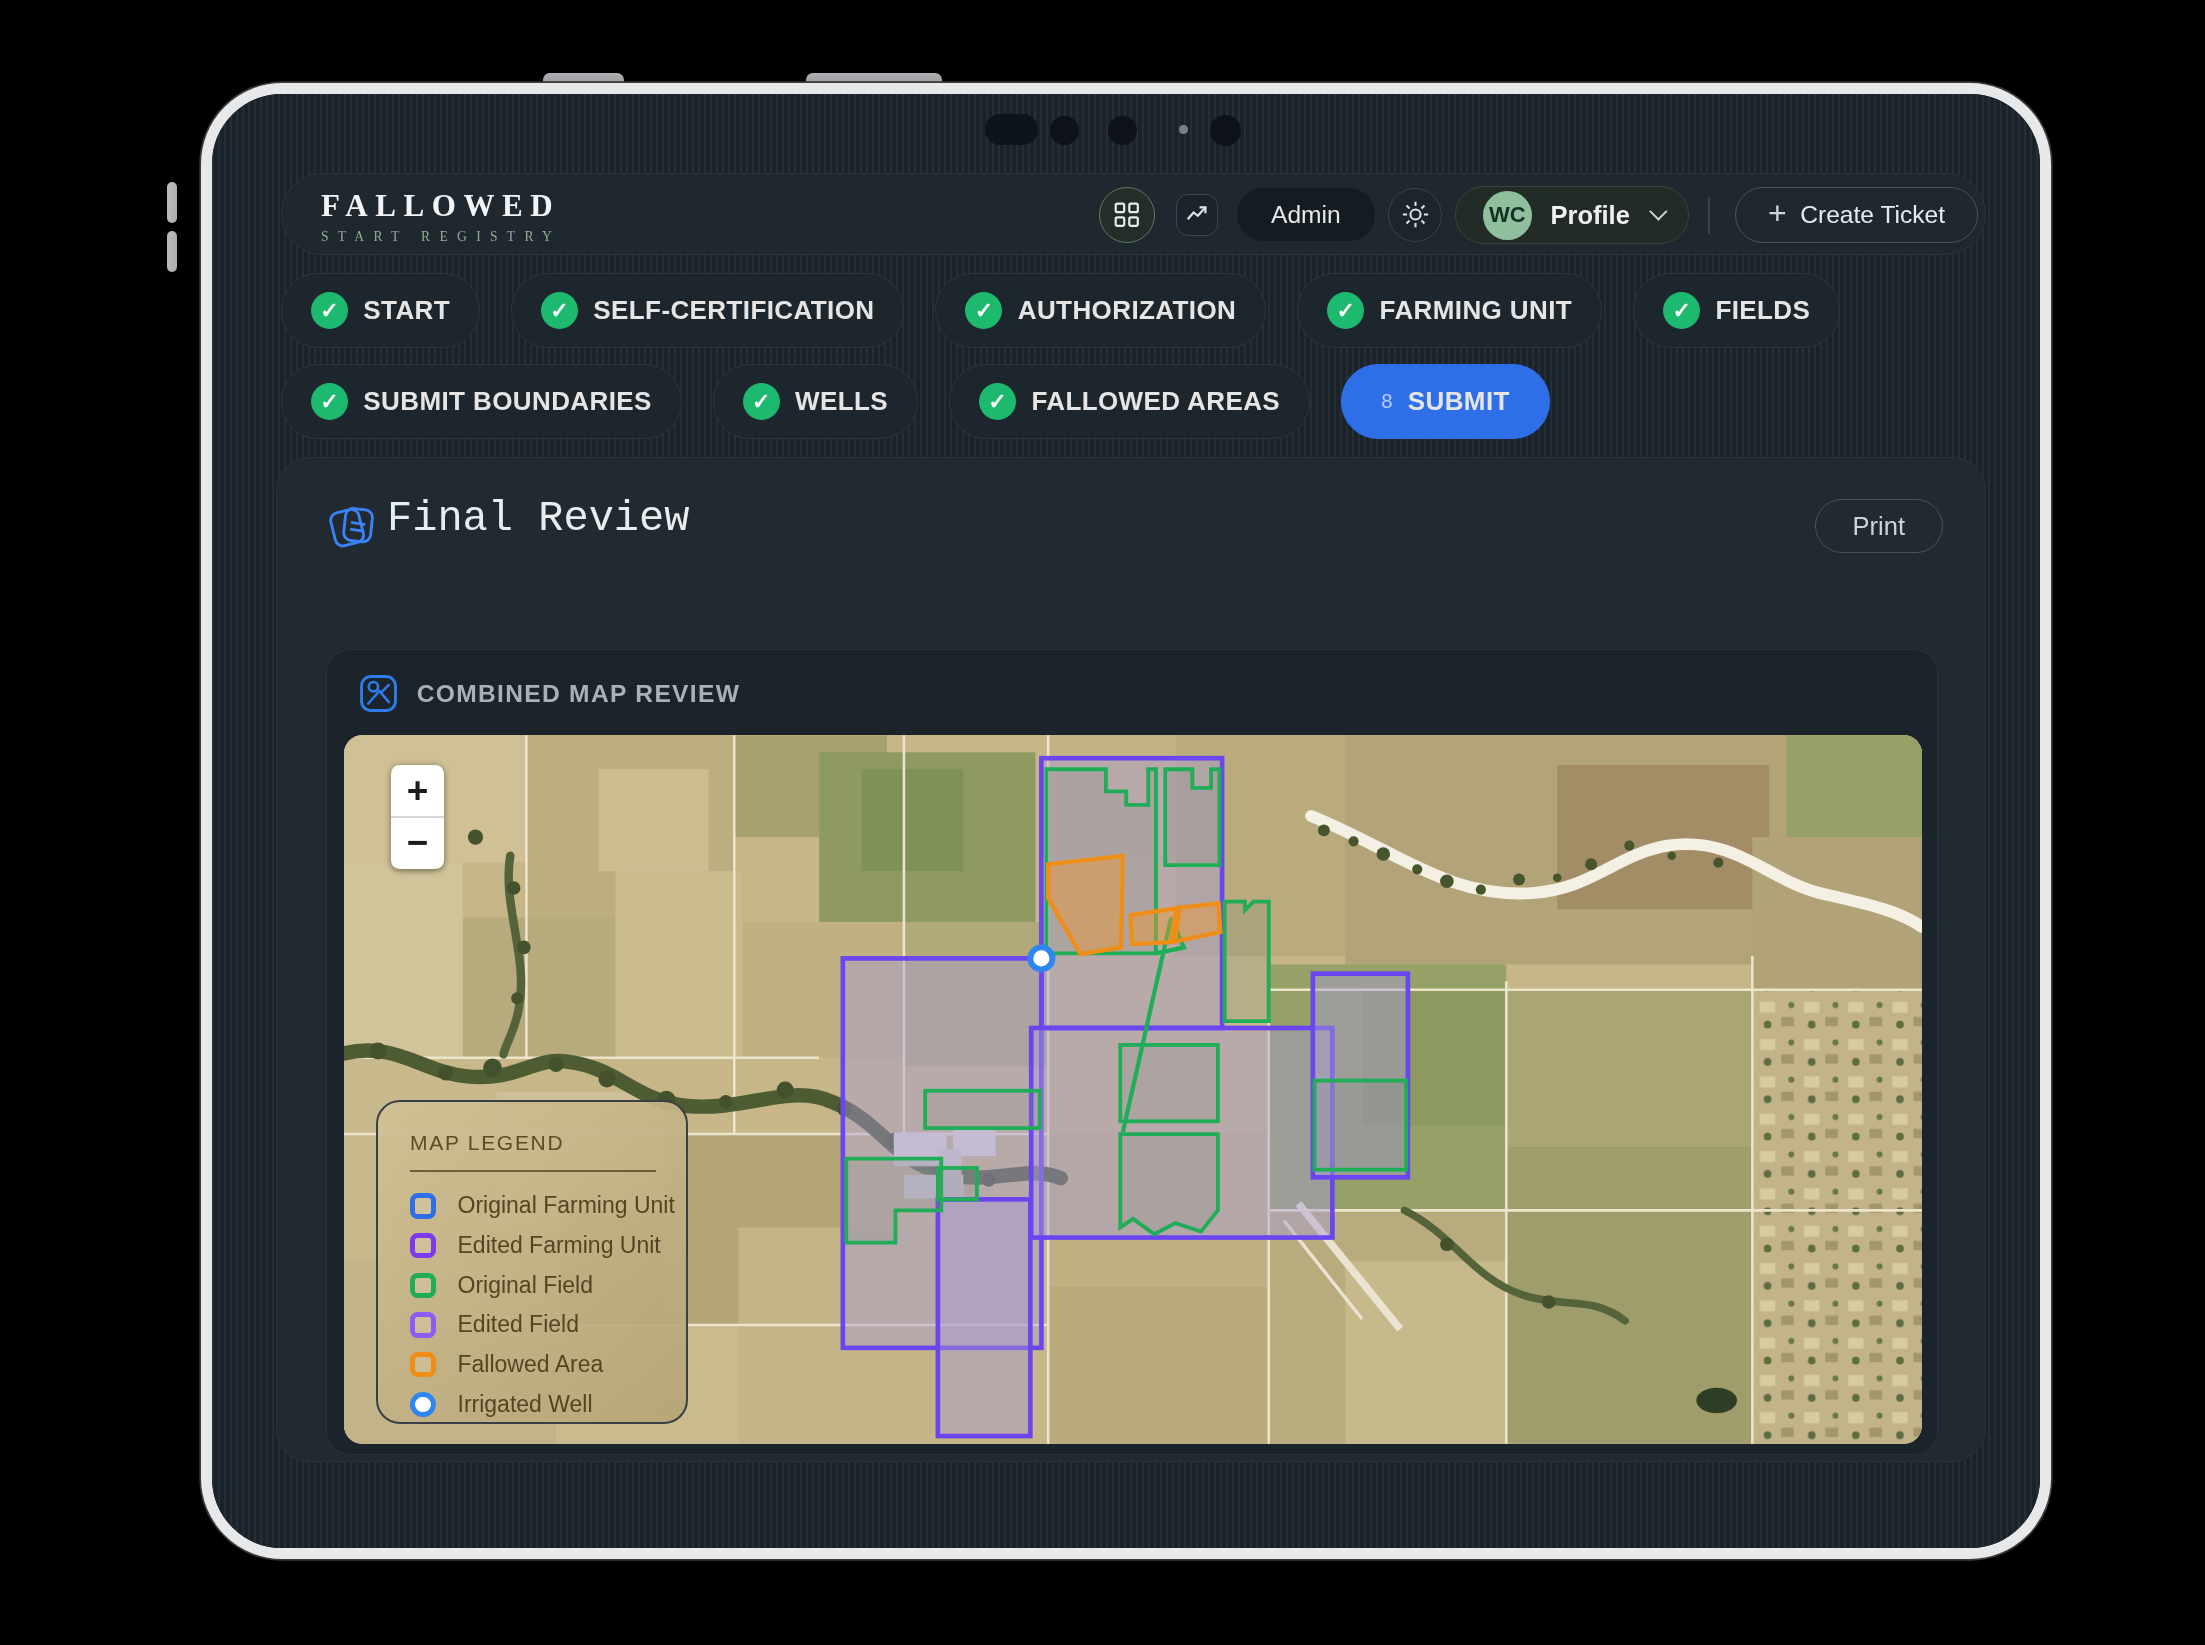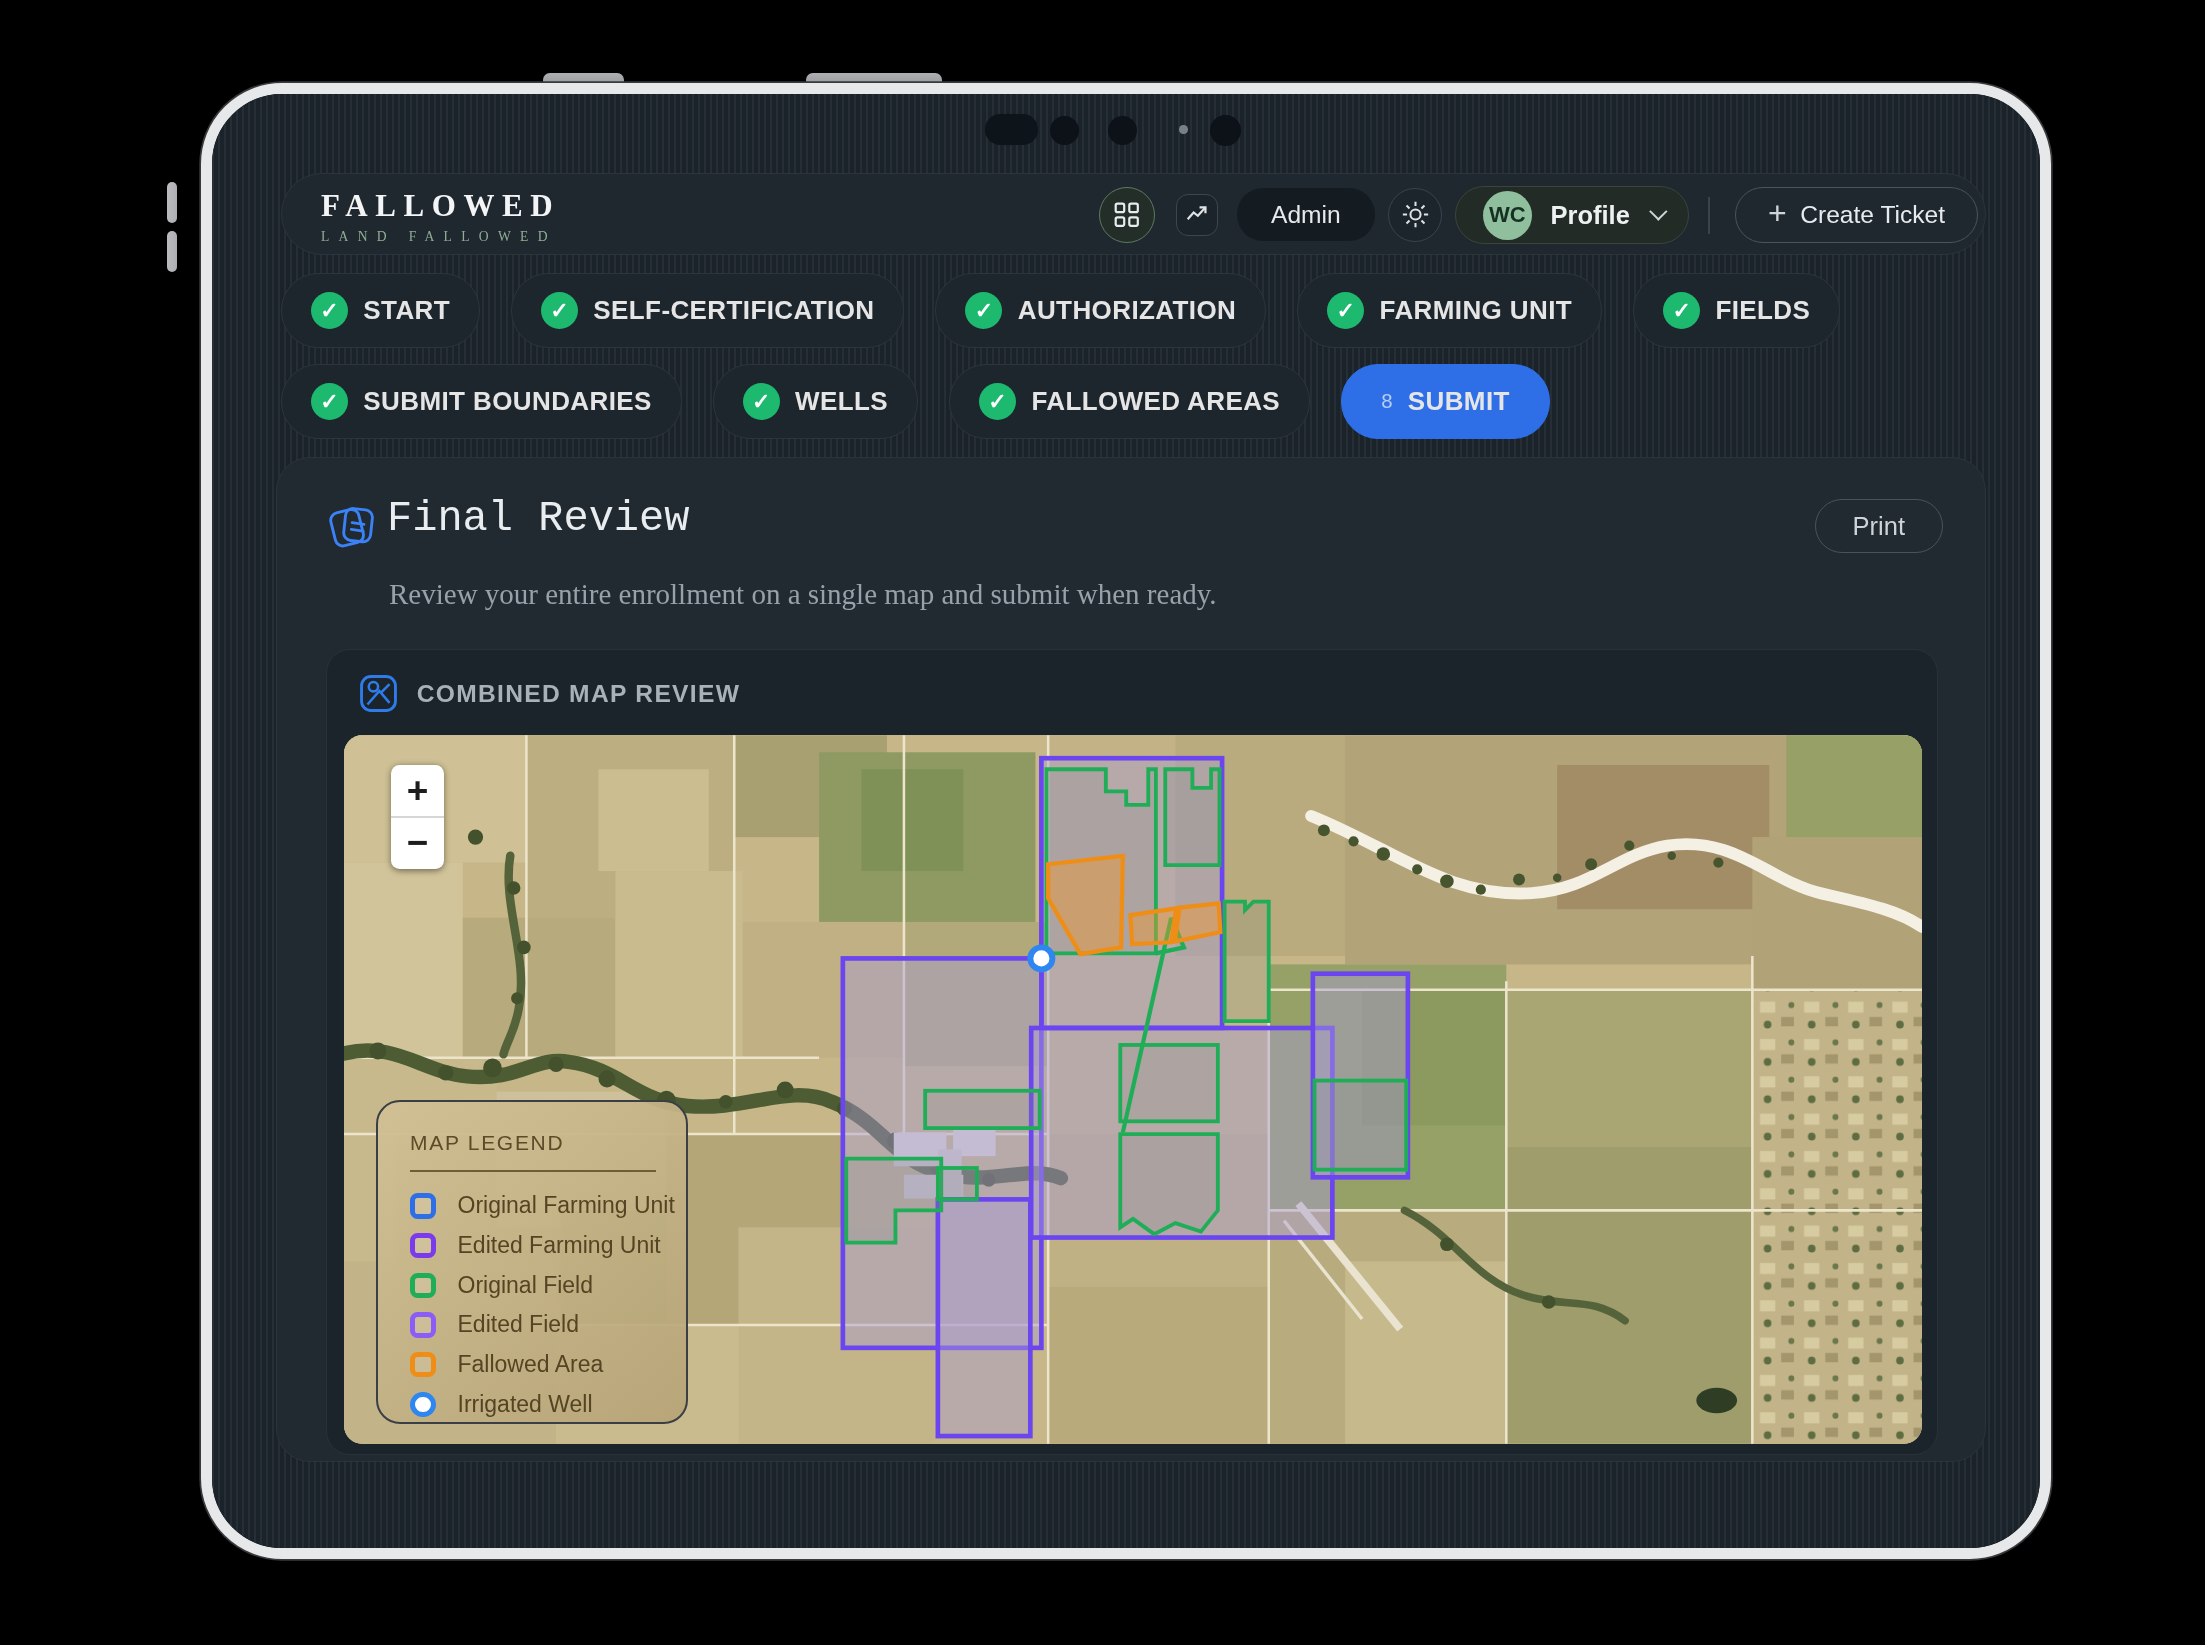--- a/index.html
+++ b/index.html
@@ -112,21 +112,21 @@
 
       <div class="cam-pill"></div>
       <div class="cam-dot" style="left:838px; top:22px; width:29px; height:29px;"></div>
       <div class="cam-dot" style="left:896px; top:22px; width:29px; height:29px;"></div>
       <div class="cam-dot" style="left:967px; top:31px; width:8.5px; height:8.5px; background:#77808a;"></div>
       <div class="cam-dot" style="left:998px; top:21px; width:31px; height:31px;"></div>
 
       <div class="header">
         <div class="brand">
           <div class="brand-title">FALLOWED</div>
-          <div class="brand-sub">LAND FALLOWED</div>
+          <div class="brand-sub">START REGISTRY</div>
         </div>
 
         <div class="hbtn grid-btn">
           <svg width="25.5" height="25.5" viewBox="0 0 30 30">
             <g fill="none" stroke="#e8ecee" stroke-width="2.6">
               <rect x="2" y="2" width="10" height="10" rx="2"></rect>
                 <rect x="18" y="2" width="10" height="10" rx="2"></rect>
               <rect x="2" y="18" width="10" height="10" rx="2"></rect>
                 <rect x="18" y="18" width="10" height="10" rx="2"></rect>
             </g>
@@ -220,21 +220,20 @@
         <svg class="fr-icon" viewBox="0 0 64 64">
           <g fill="none" stroke="#3b82f6" stroke-width="3.4" stroke-linecap="round">
             <rect x="8" y="14" width="34" height="40" rx="9" transform="rotate(-14 25 34)"></rect>
             <rect x="22" y="12" width="32" height="38" rx="9" transform="rotate(6 38 31)"></rect>
             <line x1="31" y1="28" x2="45" y2="30"></line>
             <line x1="30" y1="36" x2="44" y2="38"></line>
           </g>
         </svg>
         <div class="card-title">Final Review</div>
         <button class="print-btn">Print</button>
-        <div class="card-sub">Review your entire enrollment on a single map and submit when ready.</div>
 
         <div class="panel">
           <div class="panel-head">
             <svg width="39" height="39" viewBox="0 0 46 46">
               <rect x="3" y="3" width="40" height="40" rx="11" fill="none" stroke="#2f7bea" stroke-width="3.4"></rect>
               <path d="M10 36 L24 20 L36 34" fill="none" stroke="#2f7bea" stroke-width="3"></path>
               <path d="M26 22 L36 12" fill="none" stroke="#2f7bea" stroke-width="3"></path>
               <circle cx="17" cy="15" r="5.5" fill="none" stroke="#2f7bea" stroke-width="3"></circle>
             </svg>
             <span class="panel-title">COMBINED MAP REVIEW</span>

